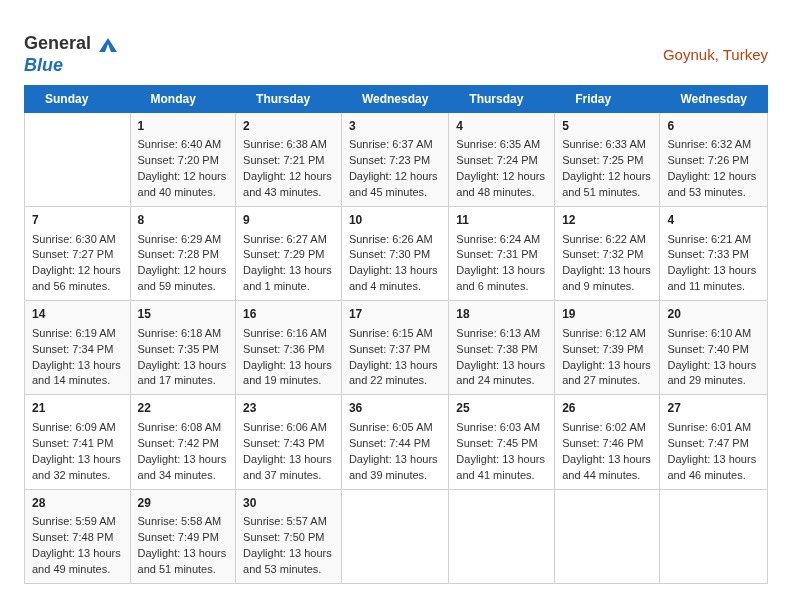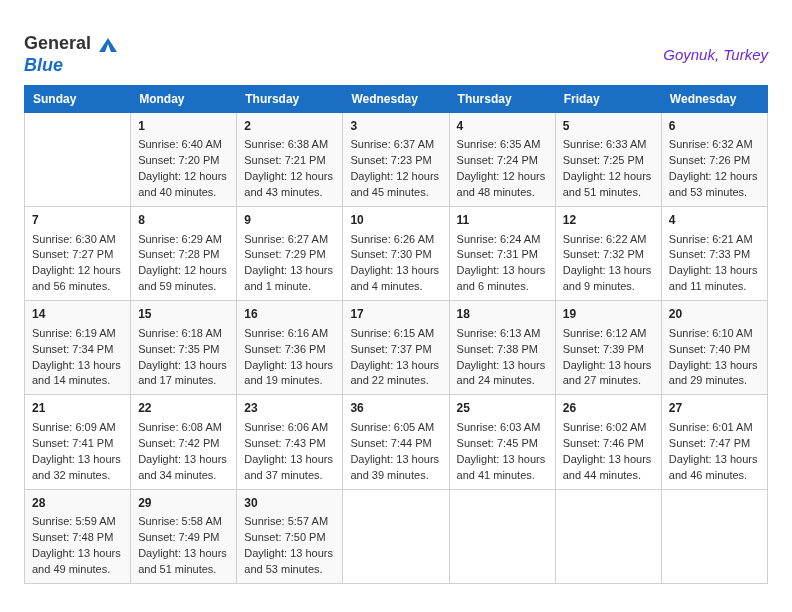--- a/index.html
+++ b/index.html
@@ -49,34 +49,33 @@
       text-align: right;
     }
     .month-year {
       font-size: 32px;
       font-weight: bold;
       color: #222;
       line-height: 1.1;
     }
     .location {
       font-size: 15px;
-      color: #6d28d9;
-      font-style: italic;
+      color: #c2410c;
     }
     .calendar-table {
       width: calc(100% - 48px);
       margin: 0 24px 16px 24px;
       border-collapse: collapse;
       font-size: 11px;
     }
     .calendar-table th {
       background-color: #1a6fc4;
       color: #fff;
       text-align: left;
-      padding: 6px 8px;
+      padding: 6px 20px;
       font-size: 12px;
       font-weight: bold;
       border: 1px solid #1a6fc4;
     }
     .calendar-table td {
       vertical-align: top;
       padding: 5px 7px;
       border: 1px solid #d0d0d0;
       min-height: 70px;
       width: 14.28%;

